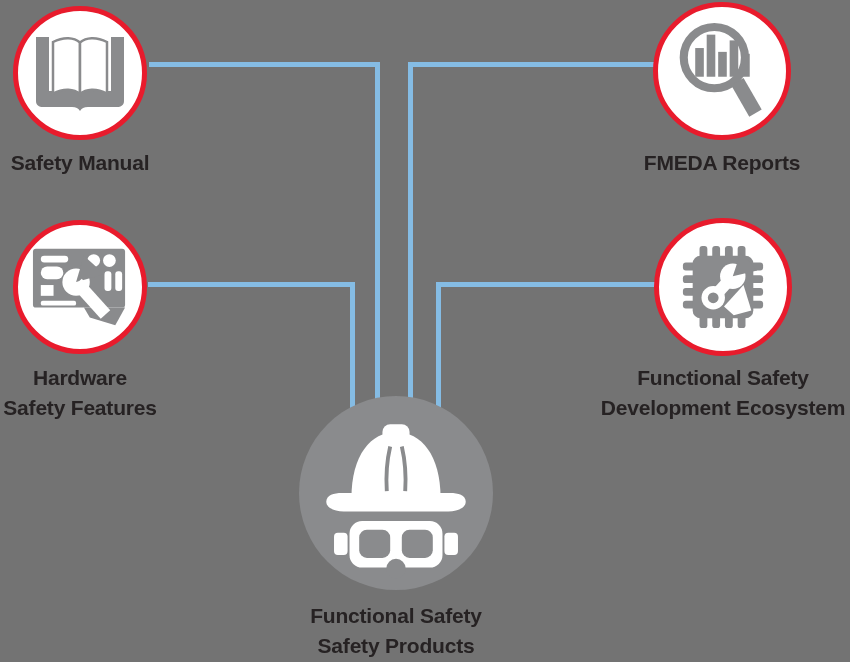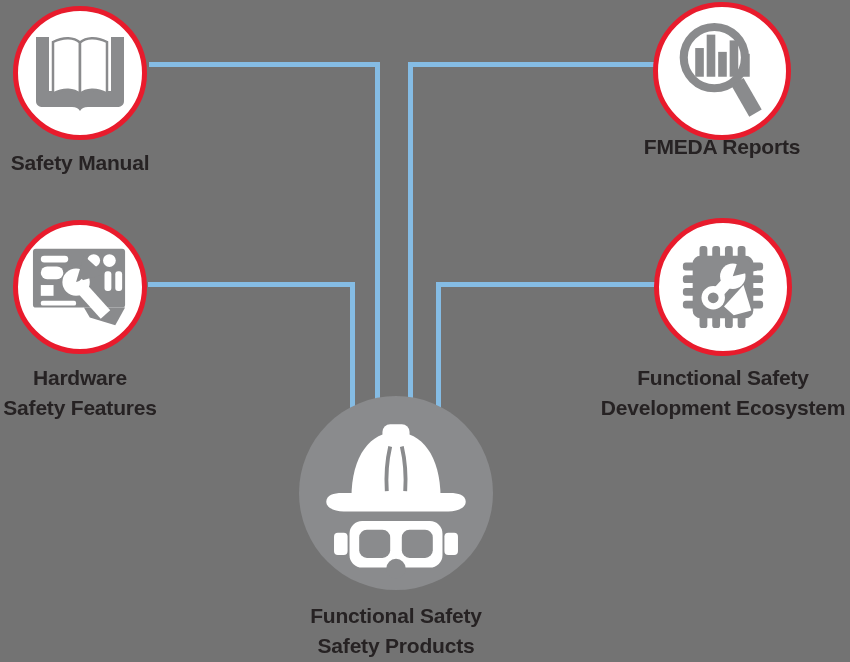--- a/index.html
+++ b/index.html
@@ -55,21 +55,21 @@
     <svg width="88" height="110" viewBox="0 0 92 112">
       <rect class="g" x="18" y="32" width="9" height="30"></rect>
       <rect class="g" x="30" y="18" width="9" height="44"></rect>
       <rect class="g" x="42" y="36" width="9" height="26"></rect>
       <rect class="g" x="54" y="24" width="9" height="38"></rect>
       <rect class="g" x="67" y="38" width="8" height="24"></rect>
       <circle class="gs" style="stroke-width:8.5" cx="38" cy="42" r="32"></circle>
       <path class="gs" style="stroke-width:15" d="M62,67 L81,100"></path>
     </svg>
   </div>
-  <div class="lbl" style="left:597px;top:132px;width:250px">
+  <div class="lbl" style="left:597px;top:148px;width:250px">
     <div>FMEDA Reports</div>
   </div>
 
   <div class="ring" style="left:13px;top:220px;width:134px;height:134px">
     <svg width="98" height="82" viewBox="0 0 100 82">
       <rect class="g" x="2" y="2" width="94" height="60" rx="3"></rect>
       <polygon class="g" points="54,62 96,62 86,80 60,72"></polygon>
       <rect class="w" x="10" y="9" width="28" height="7" rx="3.5"></rect>
       <rect class="w" x="10" y="20" width="23" height="13" rx="6.5"></rect>
       <rect class="w" x="10" y="39" width="13" height="11"></rect>

